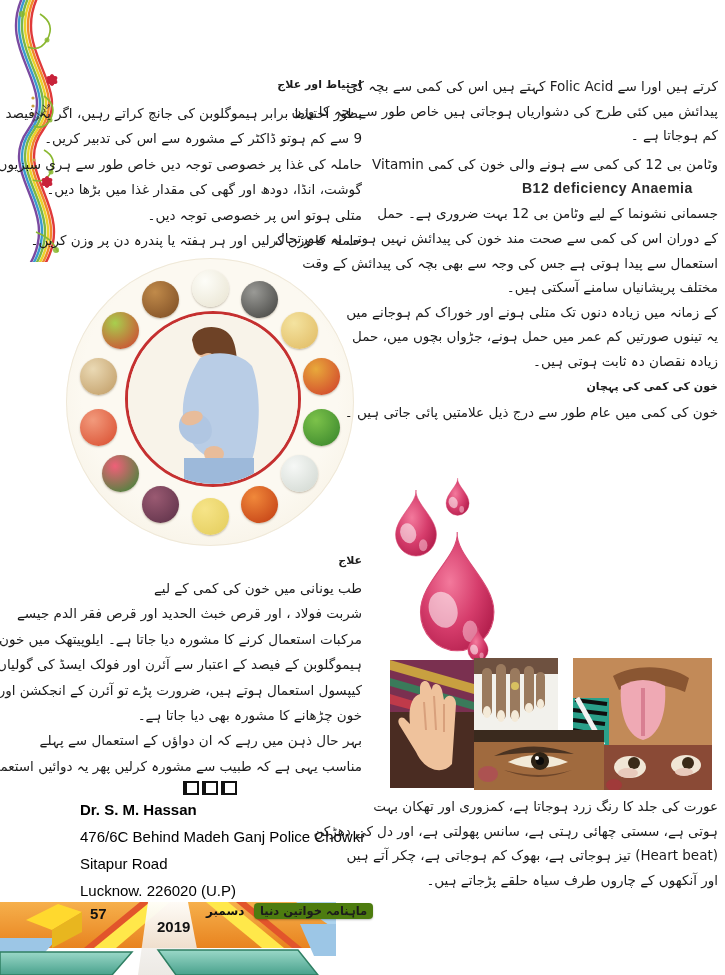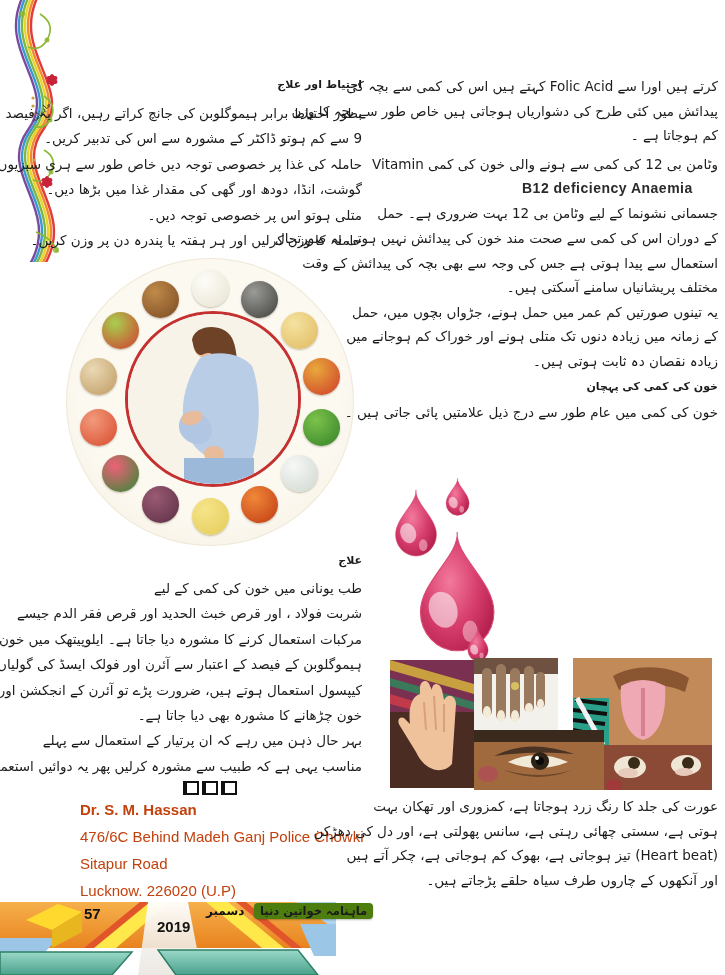--- a/index.html
+++ b/index.html
@@ -11,21 +11,21 @@
   
   .urdu{direction:rtl;text-align:right;font-size:13.5px;}
   .col{position:absolute;}
   .line{line-height:24.6px;white-space:nowrap;overflow:visible;}
   .left-col .line{line-height:25.4px;}
   .u-head{font-weight:bold;font-size:11px;line-height:26px;white-space:nowrap;}
   .latin{font-family:"Liberation Sans",sans-serif;}
   .anaemia-line{direction:ltr;text-align:left;padding-left:160px;font-size:14px;
     font-weight:bold;color:#2a2a2a;line-height:25px;letter-spacing:.5px;}
   
-  .doctor{font-family:"Liberation Sans",sans-serif;font-size:15px;line-height:27px;color:#c2410c;}
+  .doctor{font-family:"Liberation Sans",sans-serif;font-size:15px;line-height:27px;color:#000000;}
   .doctor .name{font-weight:bold;}
   
   .squares{display:flex;gap:3px;justify-content:center;}
   .squares span{width:10px;height:10px;border:2px solid #111;border-left-width:4px;display:inline-block;background:#fff;}
   
   .big-circle{left:66px;top:258px;width:288px;height:288px;border-radius:50%;
     background:radial-gradient(circle at 50% 45%,#fcf9f1 60%,#f3ecdc 100%);
     box-shadow:0 0 0 1px #efe8d8 inset;}
   .inner-circle{position:absolute;left:59px;top:53px;width:170px;height:170px;border-radius:50%;
     border:3px solid #c53030;background:#f8f3e9;overflow:hidden;}
@@ -136,21 +136,21 @@
 
 <div class="col left-col urdu" style="left:58px;top:548px;width:304px;">
   <div class="u-head" style="padding-left:52px;margin-bottom:2px;">علاج</div>
   <div>
       <div class="line">طب یونانی میں خون کی کمی کے لیے</div>
       <div class="line">شربت فولاد ، اور قرص خبث الحدید اور قرص فقر الدم جیسے</div>
       <div class="line">مرکبات استعمال کرنے کا مشورہ دیا جاتا ہے۔ ایلوپیتھک میں خون میں</div>
       <div class="line">ہیموگلوبن کے فیصد کے اعتبار سے آئرن اور فولک ایسڈ کی گولیاں اور</div>
       <div class="line">کیپسول استعمال ہوتے ہیں، ضرورت پڑے تو آئرن کے انجکشن اور کبھی</div>
       <div class="line">خون چڑھانے کا مشورہ بھی دیا جاتا ہے۔</div>
-      <div class="line">بہر حال ذہن میں رہے کہ ان پرتیار کے استعمال سے پہلے</div>
+      <div class="line">بہر حال ذہن میں رہے کہ ان دواؤں کے استعمال سے پہلے</div>
       <div class="line">مناسب یہی ہے کہ طبیب سے مشورہ کرلیں پھر یہ دوائیں استعمال کریں۔</div>
     </div>
 </div>
 
 <div class="abs squares" style="left:58px;top:781px;width:304px;">
   <span></span>
     <span></span>
     <span></span>
 </div>
 
@@ -167,22 +167,22 @@
       <div class="line">پیدائش میں کئی طرح کی دشواریاں ہوجاتی ہیں خاص طور سے بچہ کا وزن</div>
       <div class="line">کم ہوجاتا ہے ۔</div>
     </div>
   <div class="line" style="margin-top:4px;">وٹامن بی 12 کی کمی سے ہونے والی خون کی کمی Vitamin</div>
   <div class="anaemia-line latin">B12 deficiency Anaemia</div>
   <div>
       <div class="line">جسمانی نشونما کے لیے وٹامن بی 12 بہت ضروری ہے۔ حمل</div>
       <div class="line">کے دوران اس کی کمی سے صحت مند خون کی پیدائش نہیں ہوتی یہ صورتحال</div>
       <div class="line">استعمال سے پیدا ہوتی ہے جس کی وجہ سے بھی بچہ کی پیدائش کے وقت</div>
       <div class="line">مختلف پریشانیاں سامنے آسکتی ہیں۔</div>
+      <div class="line">کے زمانہ میں زیادہ دنوں تک متلی ہونے اور خوراک کم ہوجانے میں</div>
       <div class="line">یہ تینوں صورتیں کم عمر میں حمل ہونے، جڑواں بچوں میں، حمل</div>
-      <div class="line">کے زمانہ میں زیادہ دنوں تک متلی ہونے اور خوراک کم ہوجانے میں</div>
       <div class="line">زیادہ نقصان دہ ثابت ہوتی ہیں۔</div>
     </div>
   <div class="u-head" style="padding-left:125px;">خون کی کمی کی پہچان</div>
   <div class="line" style="padding-left:18px;">خون کی کمی میں عام طور سے درج ذیل علامتیں پائی جاتی ہیں ۔</div>
 </div>
 
 <svg class="abs" style="left:386px;top:476px;" width="136" height="192" viewBox="0 0 136 192">
   <defs>
     <radialGradient id="dropGrad" cx="40%" cy="42%" r="70%">
       <stop offset="0%" stop-color="#f3799c"></stop>
@@ -309,17 +309,17 @@
     <polygon points="26,20 58,4 82,12 52,30" fill="#ffd92e"></polygon>
     <polygon points="52,30 82,12 82,32 52,48" fill="#e8b61f"></polygon>
     <polygon points="92,48 148,2 170,2 116,48" fill="#ffe84a"></polygon>
     <polygon points="84,48 140,2 150,2 94,48" fill="#e2552b"></polygon>
     <polygon points="206,2 228,2 284,48 262,48" fill="#ffe84a"></polygon>
     <polygon points="236,2 246,2 302,48 292,48" fill="#e2552b"></polygon>
     <polygon points="148,2 188,2 202,75 138,75" fill="url(#beamG)"></polygon>
     <polygon points="0,52 132,52 112,75 0,75" fill="url(#tealG)" stroke="#2f7f63" stroke-width="1.5"></polygon>
     <polygon points="158,50 298,50 318,75 176,75" fill="url(#tealG)" stroke="#2f7f63" stroke-width="1.5"></polygon>
   </svg>
-  <div class="footer-text" style="left:84px;top:5px;">57</div>
+  <div class="footer-text" style="left:90px;top:5px;">57</div>
   <div class="footer-text" style="left:134px;top:18px;margin-left:23px;">2019</div>
   <div class="footer-urdu" style="left:206px;top:4px;text-align:right;">دسمبر</div>
   <div class="mag-pill" style="left:254px;top:3px;">ماہنامہ خواتین دنیا</div>
 </div>
 
 </body></html>

